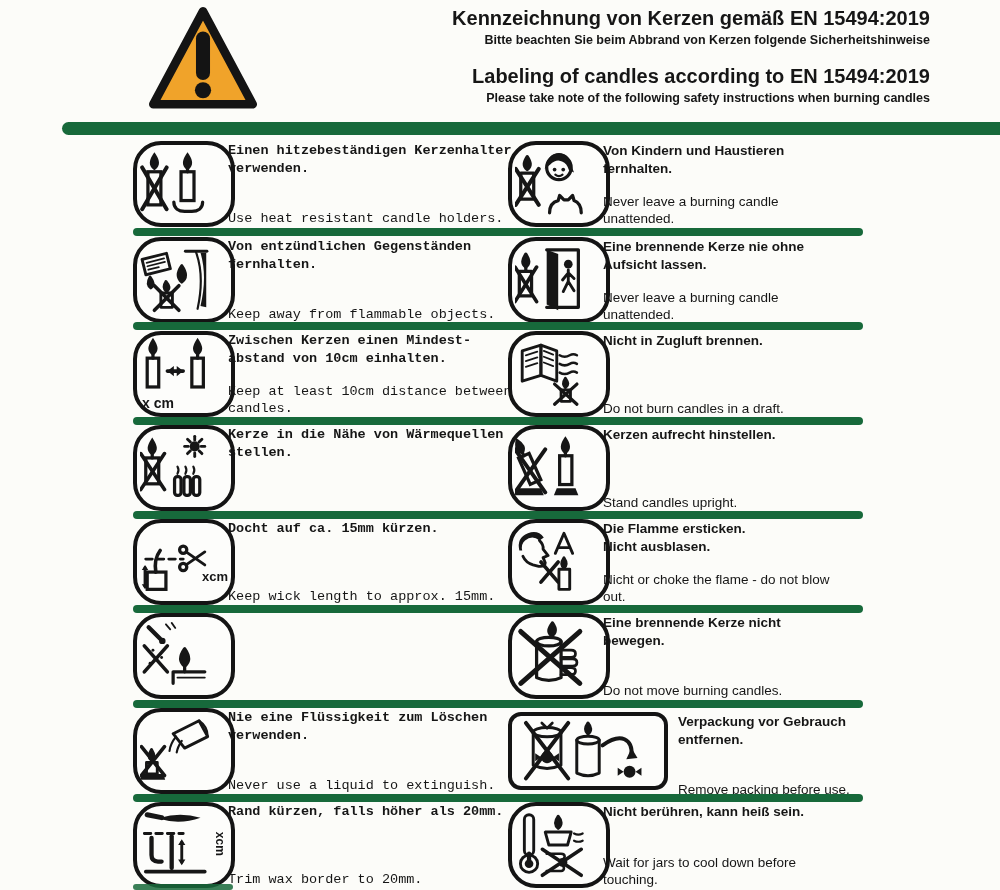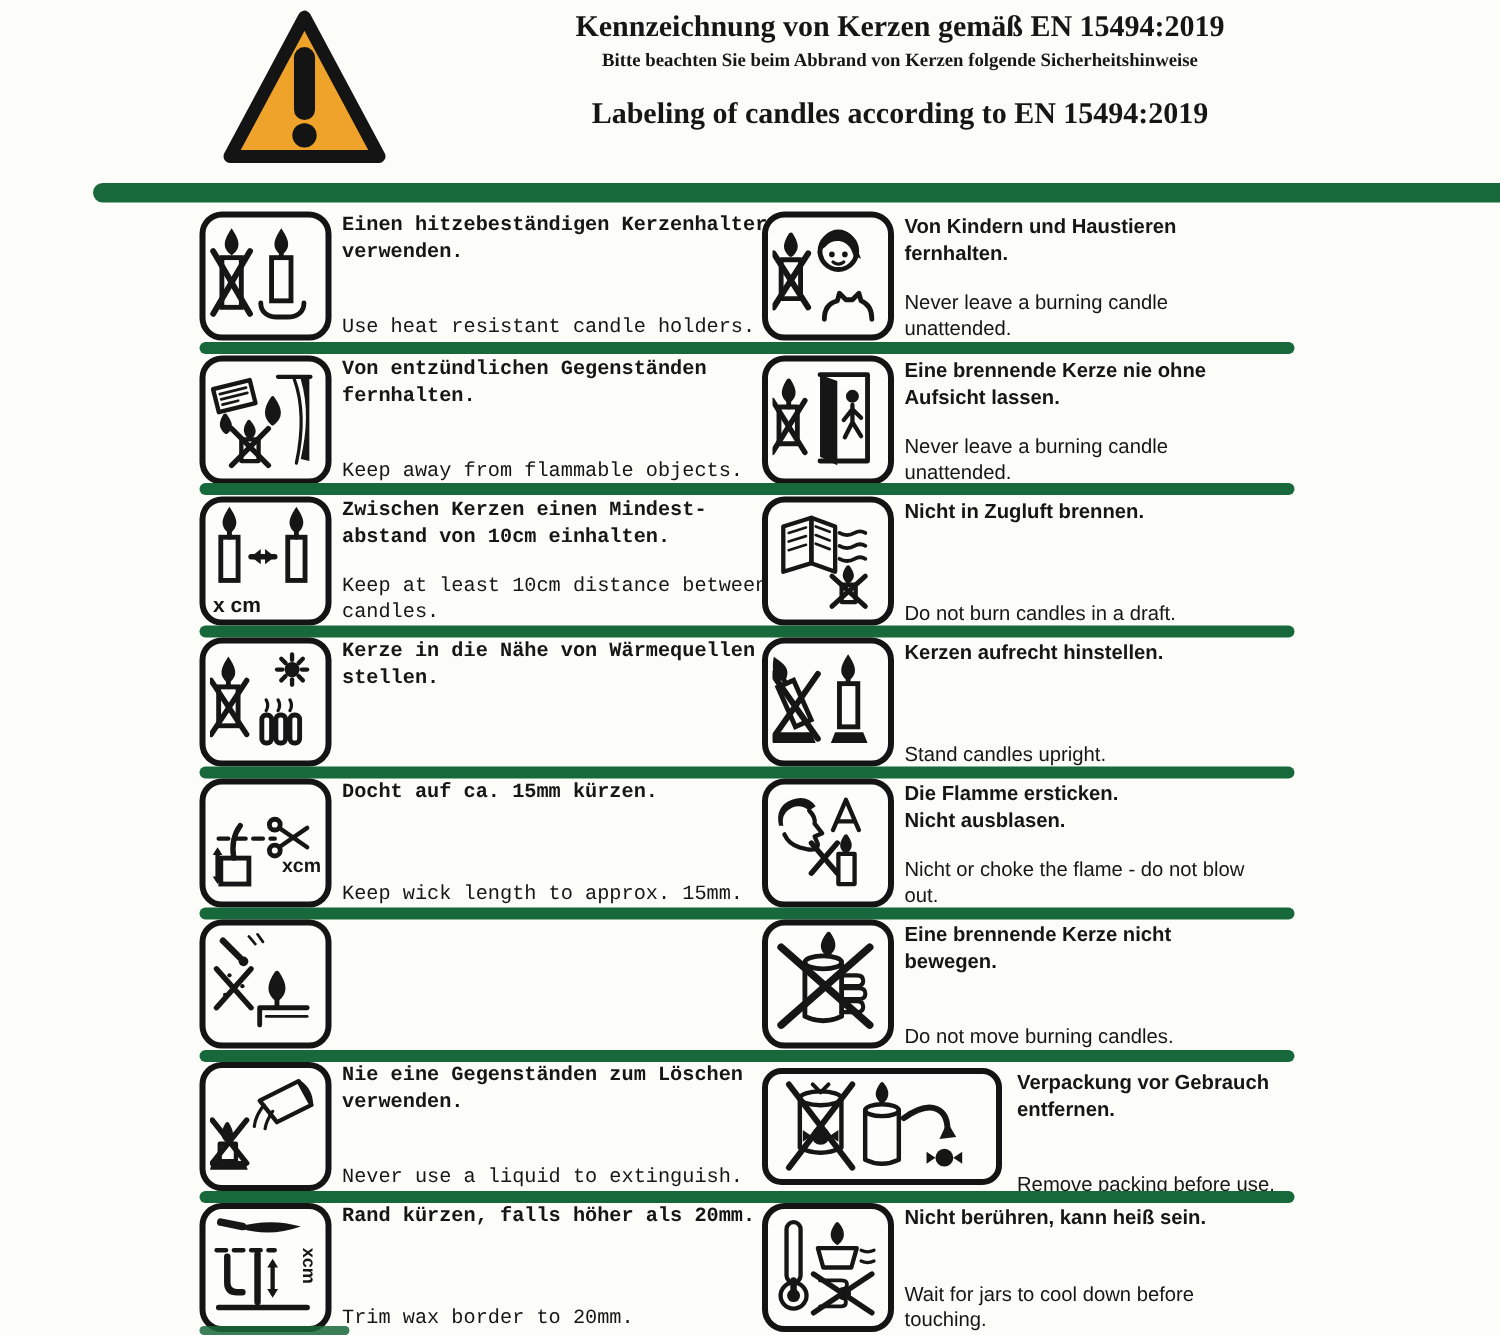--- a/index.html
+++ b/index.html
@@ -1,35 +1,35 @@
 <!DOCTYPE html>
 <html><head>
 <meta charset="utf-8">
 <style>
   html,body{margin:0;padding:0;background:#e8e8e6;}
   .page{position:relative;width:1000px;height:890px;background:#fcfcf9;overflow:hidden;
         font-family:"Liberation Sans",sans-serif;color:#161616;}
   
   .warn-tri{position:absolute;left:148px;top:6px;width:110px;height:108px;}
-  .titles{position:absolute;left:270px;top:6px;width:660px;text-align:center;font-family:Liberation Serif, serif;}
+  .titles{position:absolute;left:270px;top:6px;width:660px;text-align:right;}
   .title-main{font-weight:700;font-size:20px;line-height:24px;letter-spacing:0px;white-space:pre;}
   .title-sub{font-weight:700;font-size:12.5px;line-height:16px;margin-top:2px;white-space:pre;}
   .gap{height:16px;}
   
   .bar{position:absolute;background:#17693b;}
   .bar-header{left:62px;top:122px;width:938px;height:13px;border-radius:7px 0 0 7px;}
   .divider{left:133px;width:730px;height:8px;border-radius:4px;}
   .divider-partial{left:133px;top:884px;width:100px;height:6px;border-radius:3px;opacity:.85;}
   
   .row{position:absolute;left:0;width:1000px;height:88px;}
   .cell{position:absolute;top:0;height:88px;}
   .cell.l{left:133px;width:370px;}
   .cell.r{left:508px;width:470px;padding-left:40px;}
-  .iconbox{position:absolute;left:0;top:0;width:88px;height:86px;border:4px solid #141414;
-           border-radius:15px;box-sizing:border-box;background:#fdfdfb;}
+  .iconbox{position:absolute;left:0;top:0;width:102px;height:86px;border:4px solid #141414;
+           border-radius:28px;box-sizing:border-box;background:#fdfdfb;}
   .iconbox svg{position:absolute;left:3px;top:3px;width:72px;height:72px;}
   .iconbox.wide{width:160px;height:78px;border-radius:13px;}
   .iconbox.wide svg{left:4px;top:3px;width:144px;height:66px;}
   .icap{position:absolute;font-weight:700;font-size:14px;letter-spacing:0;}
   .icap.bl{left:5px;bottom:2px;}
   .icap.mr{right:3px;bottom:17px;font-size:13px;}
   .icap.rot{right:-1px;top:50%;transform:translateY(-58%) rotate(90deg);font-size:12px;}
   .txt{position:absolute;top:1px;height:85px;display:flex;flex-direction:column;
        justify-content:space-between;white-space:pre;}
   .cell.l .txt{left:95px;font-family:Liberation Mono, monospace;}
@@ -46,20 +46,21 @@
   <svg class="warn-tri" viewBox="0 0 100 100">
     <polygon points="50,5 96,91 4,91" fill="#F0A32A" stroke="#141414" stroke-width="8" stroke-linejoin="round"></polygon>
     <line x1="50" y1="30" x2="50" y2="62" stroke="#141414" stroke-width="13" stroke-linecap="round"></line>
     <circle cx="50" cy="78" r="7.5" fill="#141414"></circle>
   </svg>
   <div class="titles">
     <div class="title-main">Kennzeichnung von Kerzen gemäß EN 15494:2019</div>
     <div class="title-sub">Bitte beachten Sie beim Abbrand von Kerzen folgende Sicherheitshinweise</div>
     <div class="gap"></div>
     <div class="title-main">Labeling of candles according to EN 15494:2019</div>
+    <div class="title-sub">Please take note of the following safety instructions when burning candles</div>
   </div>
   <div class="bar bar-header"></div>
 
   <div class="row" style="top:141px">
     <div class="cell l">
       <div class="iconbox">
         <svg viewBox="0 0 100 100">
             <g fill="none" stroke="#161616" stroke-width="4.5" stroke-linecap="round">
           <path d="M20,10 C15,18 14,23 20,28 C26,23 25,18 20,10 Z" fill="#161616"></path>
           <rect x="11" y="33" width="18" height="46"></rect>
@@ -345,21 +346,21 @@
           <path d="M82,8 q12,8 12,22" stroke-width="3"></path>
           <path d="M50,30 q-8,10 -9,20 M58,36 q-6,9 -7,16" stroke-width="3"></path>
           <path d="M16,48 C12,55 11,59 16,63 C21,59 20,55 16,48 Z" fill="#161616"></path>
           <rect x="9" y="66" width="15" height="16"></rect>
           <path d="M2,82 h30 l3,8 H0 Z" fill="#161616" stroke="none"></path>
           <line x1="2" y1="44" x2="34" y2="84" stroke-width="5"></line>
               <line x1="34" y1="44" x2="2" y2="84" stroke-width="5"></line>
         </g>
           </svg>
       </div>
-      <div class="txt"><div class="de">Nie eine Gegenständen zum Löschen
+      <div class="txt"><div class="de">Nie eine Flüssigkeit zum Löschen
 verwenden.</div>
       <div class="en">Never use a liquid to extinguish.</div></div>
     </div>
     <div class="cell r wide-cell" style="top:4px">
       <div class="iconbox wide">
         <svg viewBox="0 0 200 100" preserveAspectRatio="xMidYMid meet">
             <g fill="none" stroke="#161616" stroke-width="4.5" stroke-linecap="round" stroke-linejoin="round">
           <ellipse cx="38" cy="20" rx="21" ry="7"></ellipse>
           <path d="M17,20 V70 q21,10 42,0 V20"></path>
           <path d="M30,6 l8,8 8,-8" stroke-width="4"></path>

